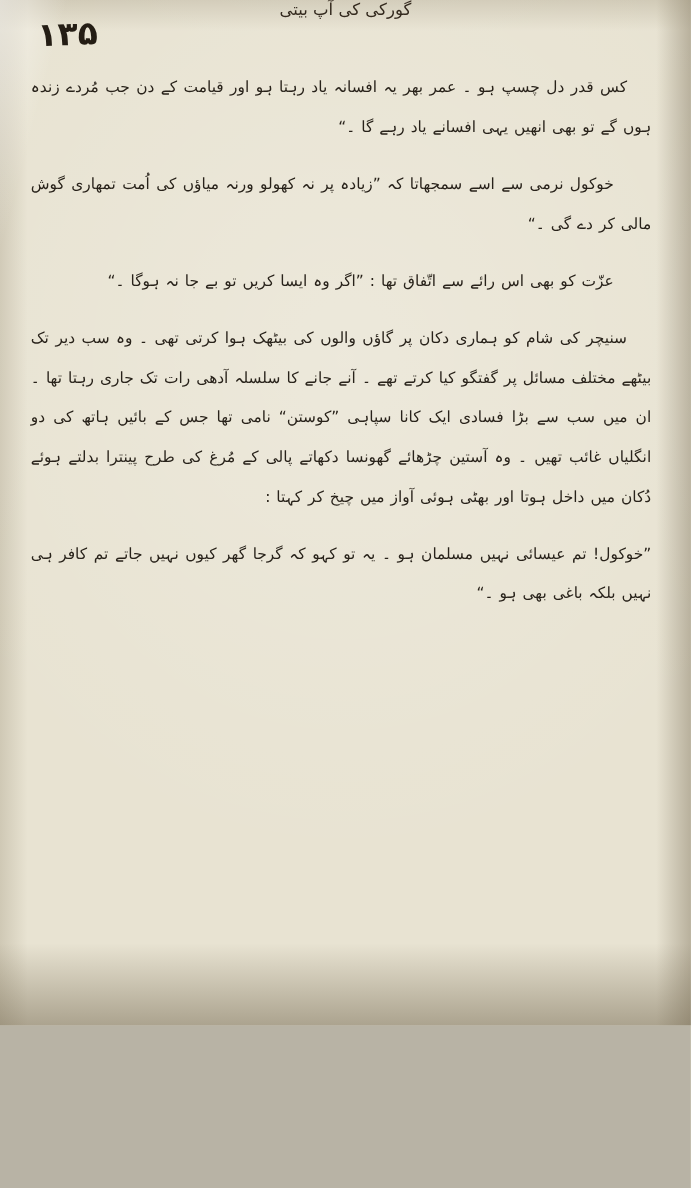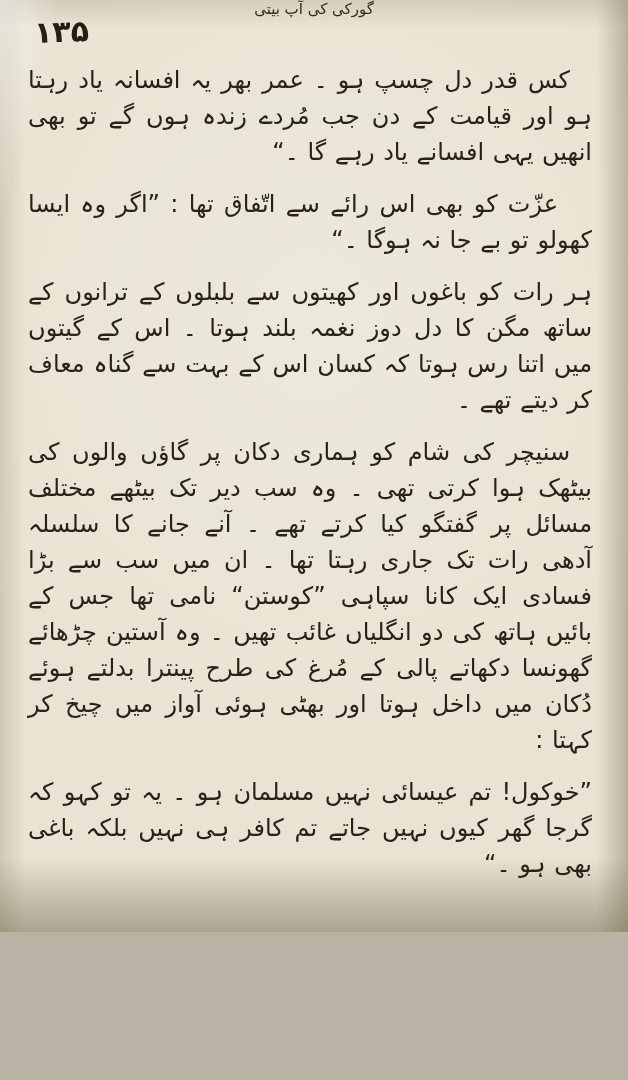--- a/index.html
+++ b/index.html
@@ -47,40 +47,40 @@
     position: absolute;
     top: 62px;
     right: 36px;
     left: 28px;
     direction: rtl;
     text-align: justify;
     text-justify: inter-word;
   }
   .para {
     margin: 0 0 13px 0;
-    font-size: 24px;
+    font-size: 14px;
     line-height: 36px;
     color: var(--ink, #28221a);
     word-spacing: 1px;
   }
   .ind-sm { text-indent: 22px; }
   .ind-md { text-indent: 34px; }
   .ind-0  { text-indent: 0; }
   .gap-lg { margin-top: 16px; }
 </style>
 </head>
 <body>
 
 <div class="scan">
 
   <div class="running-header">گورکی کی آپ بیتی</div>
 
   <div class="page-number">۱۳۵</div>
 
   <div class="text-block">
     <p class="para ind-sm">کس قدر دل چسپ ہو ۔ عمر بھر یہ افسانہ یاد رہتا ہو اور قیامت کے دن جب مُردے زندہ ہوں گے تو بھی انھیں یہی افسانے یاد رہے گا ۔“</p>
-    <p class="para ind-md gap-lg">عزّت کو بھی اس رائے سے اتّفاق تھا : ”اگر وہ ایسا کھولو تو بے جا نہ ہوگا ۔“</p>
-    <p class="para ind-0 gap-lg">ہر رات کو باغوں اور کھیتوں سے بلبلوں کے ترانوں کے ساتھ مگن کا دل دوز نغمہ بلند ہوتا ۔ اس کے گیتوں میں اتنا رس ہوتا کہ کسان اس کے بہت سے گناہ معاف کر دیتے تھے ۔</p>
+    <p class="para ind-md gap-lg">خوکول نرمی سے اسے سمجھاتا کہ ”زیادہ پر نہ کھولو ورنہ میاؤں کی اُمت تمھاری گوش مالی کر دے گی ۔“</p>
+    <p class="para ind-md gap-lg">عزّت کو بھی اس رائے سے اتّفاق تھا : ”اگر وہ ایسا کریں تو بے جا نہ ہوگا ۔“</p>
     <p class="para ind-sm gap-lg">سنیچر کی شام کو ہماری دکان پر گاؤں والوں کی بیٹھک ہوا کرتی تھی ۔ وہ سب دیر تک بیٹھے مختلف مسائل پر گفتگو کیا کرتے تھے ۔ آنے جانے کا سلسلہ آدھی رات تک جاری رہتا تھا ۔ ان میں سب سے بڑا فسادی ایک کانا سپاہی ”کوستن“ نامی تھا جس کے بائیں ہاتھ کی دو انگلیاں غائب تھیں ۔ وہ آستین چڑھائے گھونسا دکھاتے پالی کے مُرغ کی طرح پینترا بدلتے ہوئے دُکان میں داخل ہوتا اور بھٹی ہوئی آواز میں چیخ کر کہتا :</p>
     <p class="para ind-0 gap-lg">”خوکول! تم عیسائی نہیں مسلمان ہو ۔ یہ تو کہو کہ گرجا گھر کیوں نہیں جاتے تم کافر ہی نہیں بلکہ باغی بھی ہو ۔“</p>
   </div>
 
 </div>
 
 </body></html>

